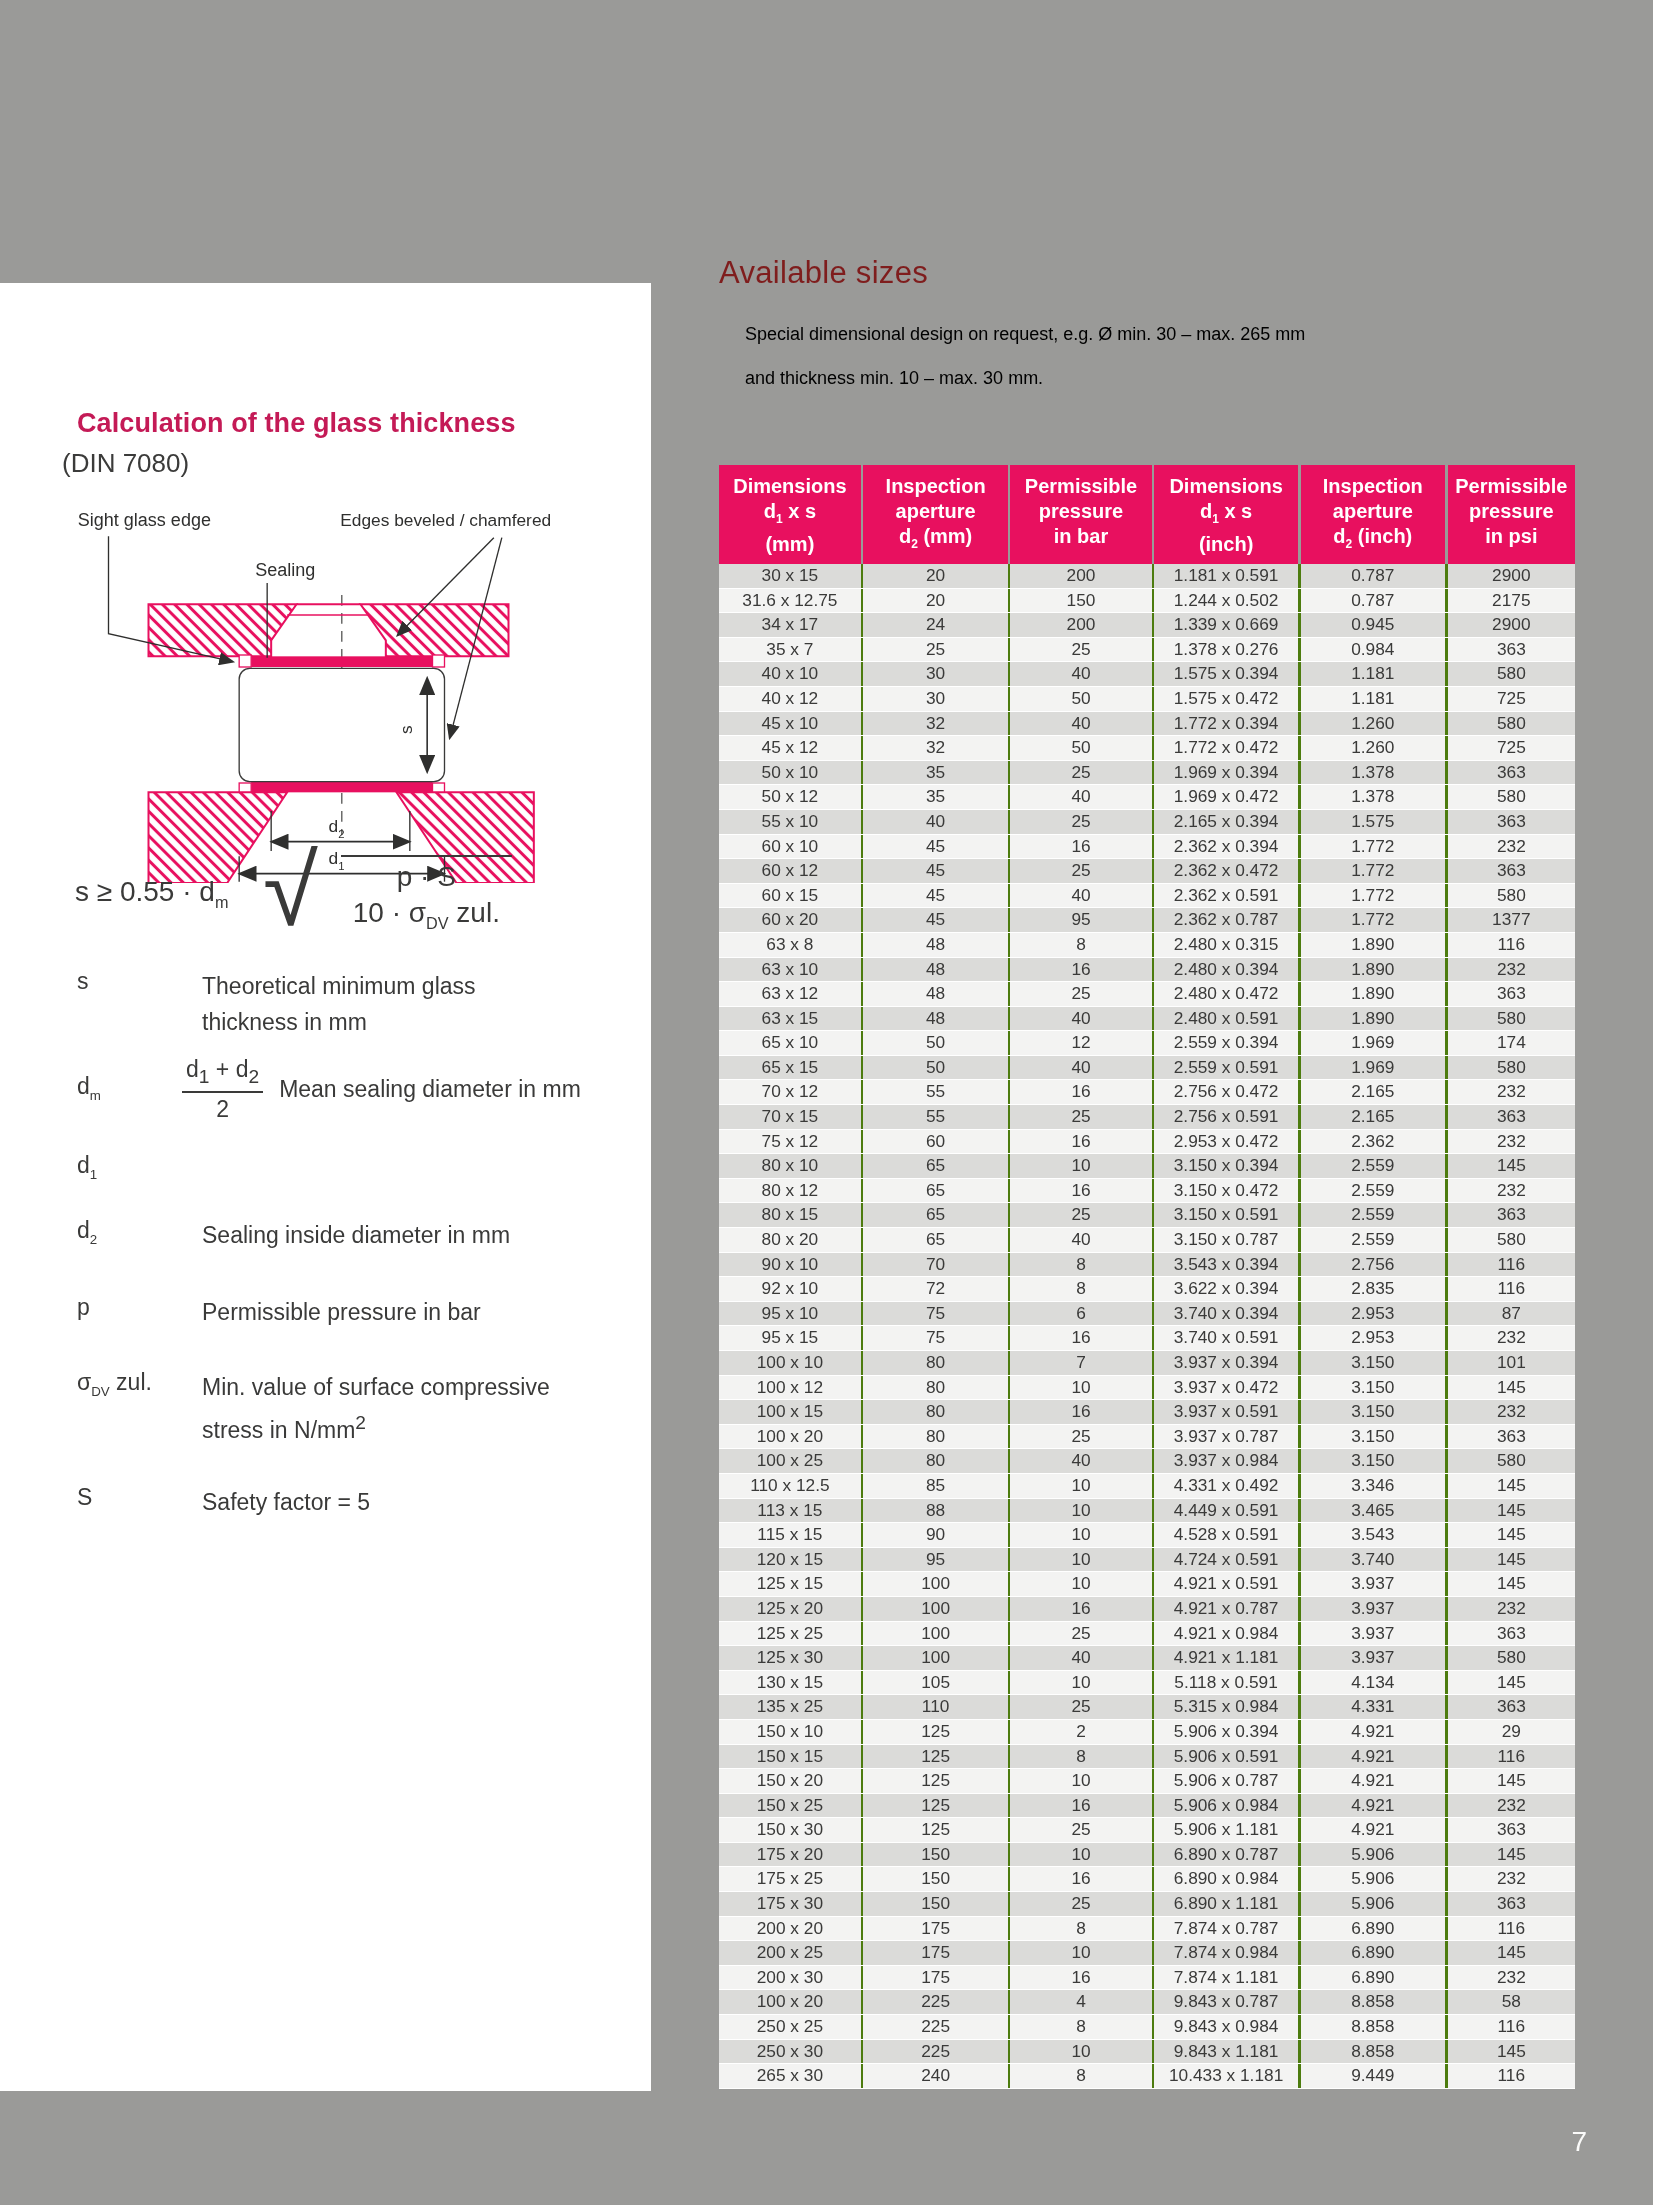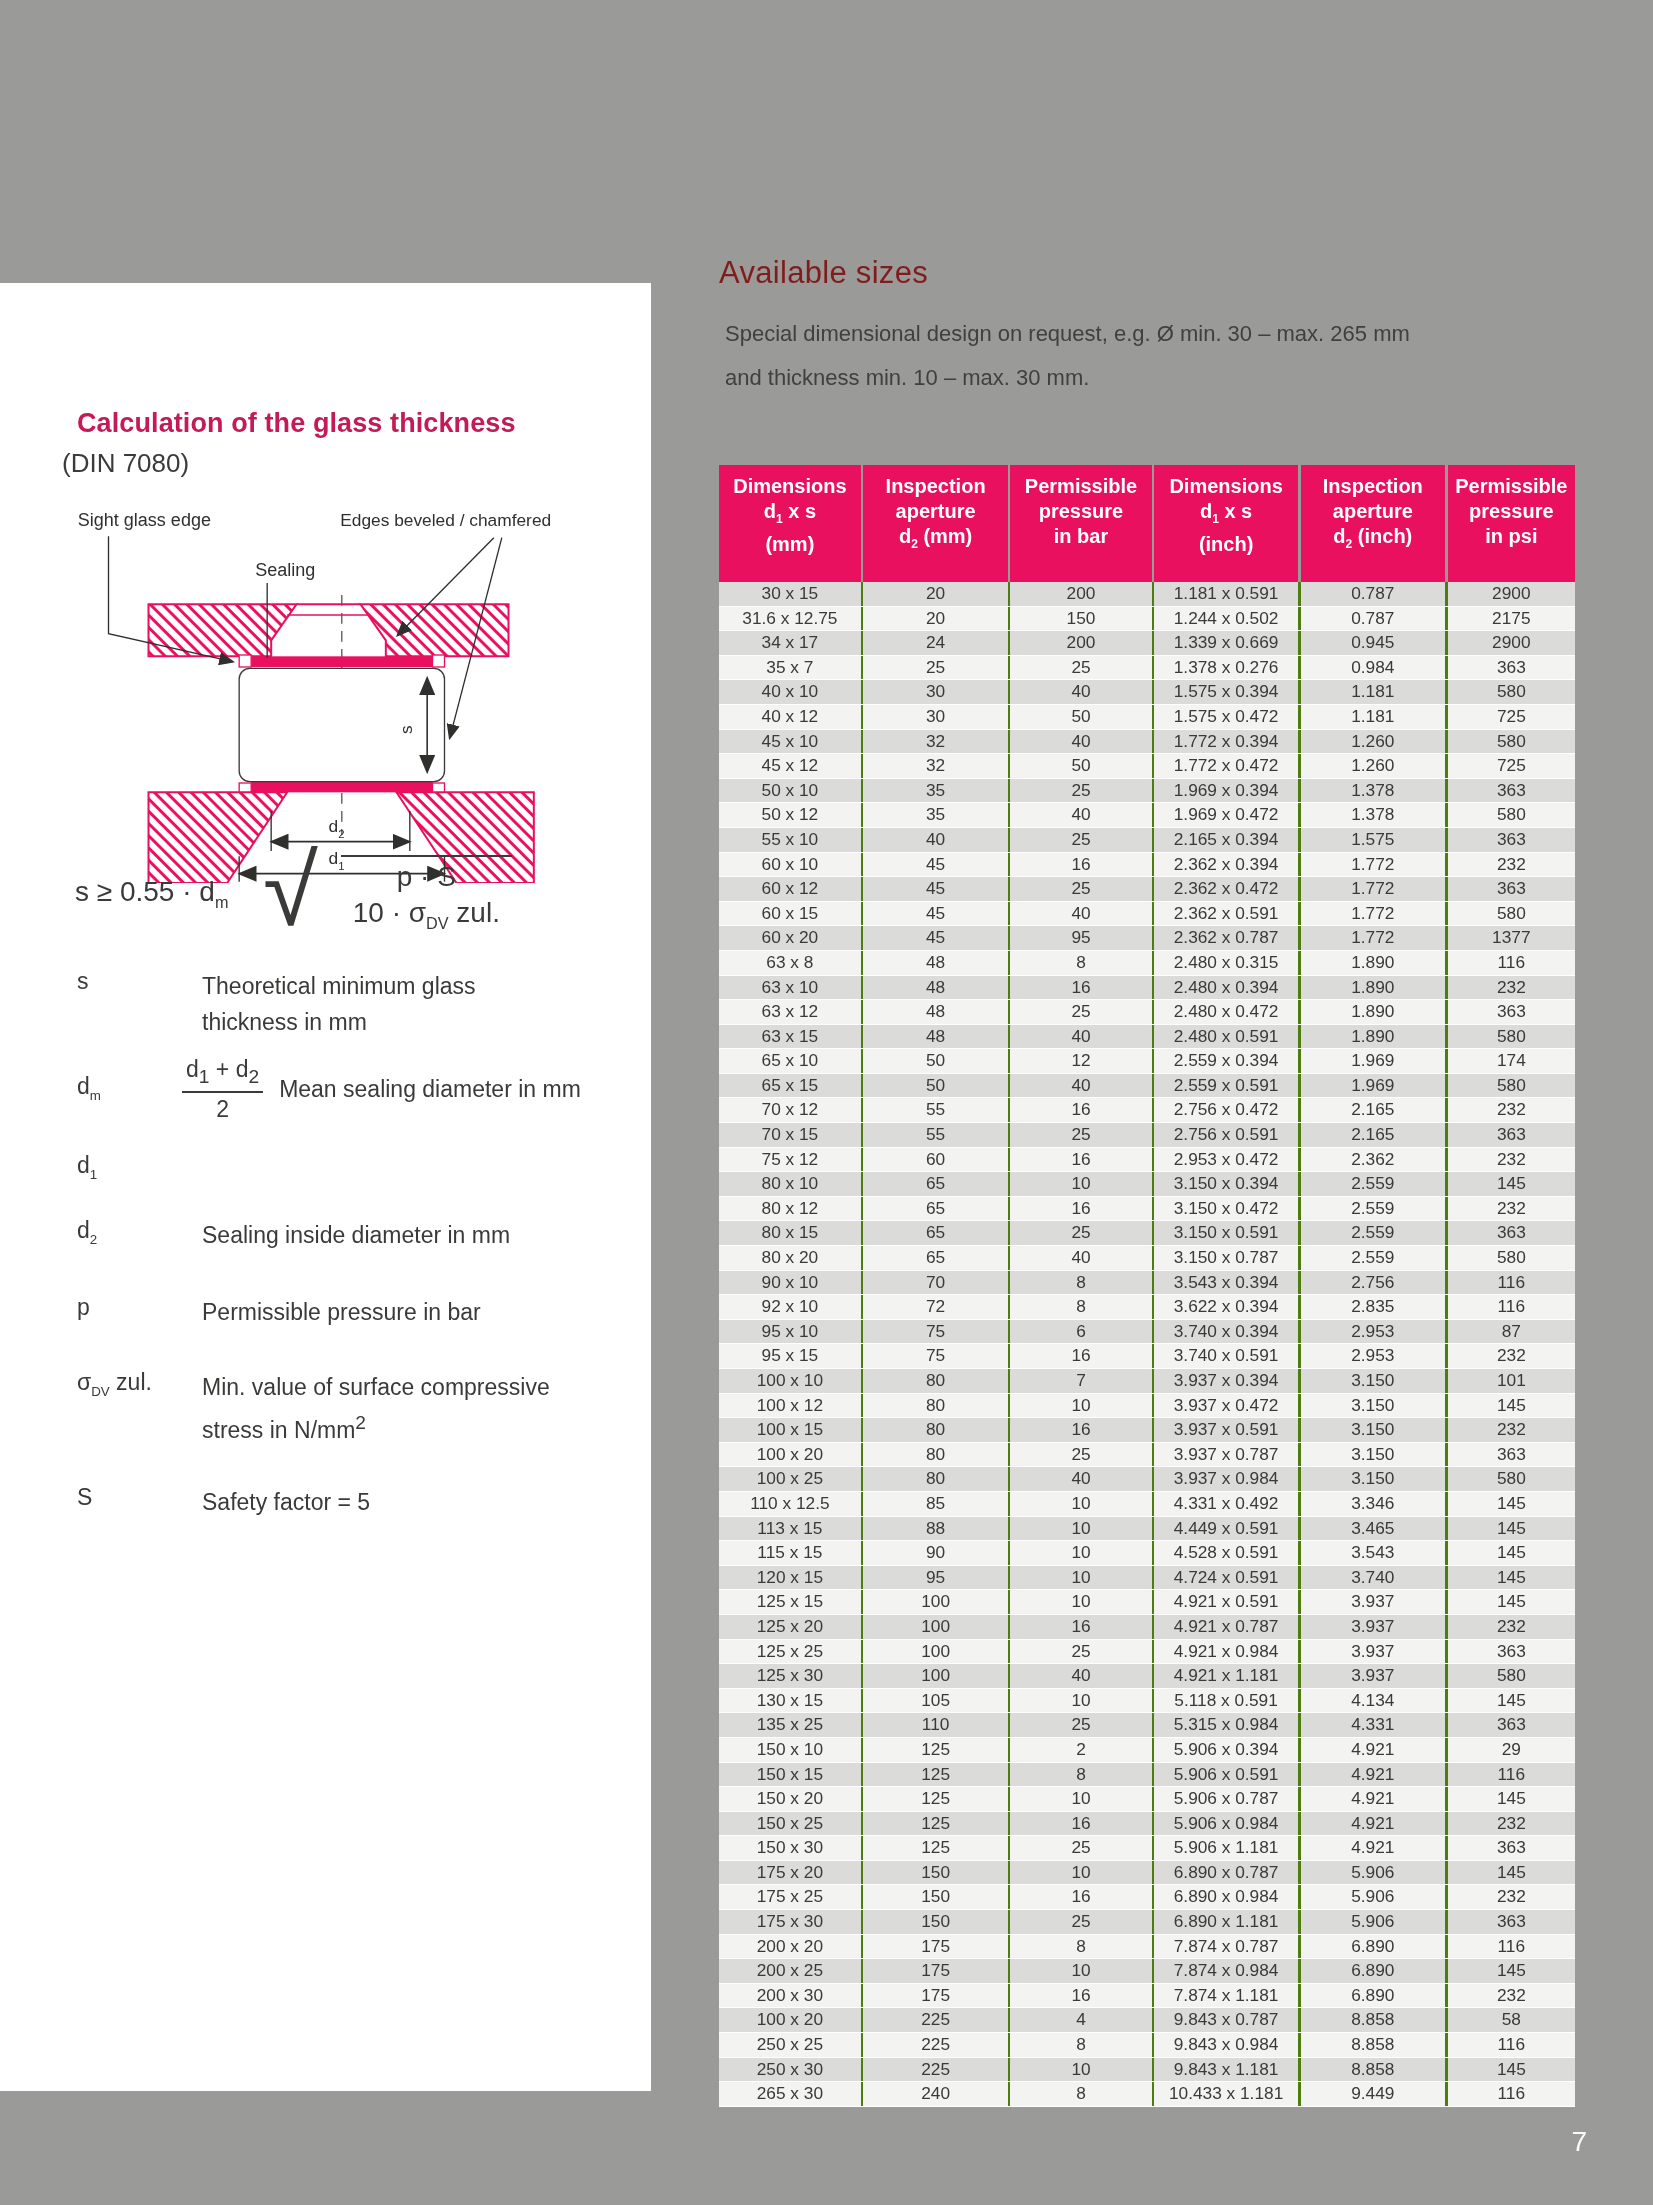--- a/index.html
+++ b/index.html
@@ -17,24 +17,24 @@
   .defs{position:absolute;left:77px;top:968px;width:507px;color:#3a3a39;font-size:23px;}
   .def-row{display:flex;align-items:flex-start;}
   .def-sym{width:105px;flex:0 0 105px;}
   .def-body{flex:1;}
   .def-line{line-height:36px;margin-left:20px;}
   .def-frac-wrap{display:flex;align-items:center;margin-top:-17.3px;}
   .mini-frac{display:inline-flex;flex-direction:column;align-items:center;margin-right:16px;}
   .mini-frac .n{padding:0 4px 4px 4px;border-bottom:2px solid #3a3a39;}
   .mini-frac .d{padding-top:2.7px;}
   .right-heading{position:absolute;left:719px;top:255px;font-size:31px;font-weight:400;color:#7f1d1d;letter-spacing:0.3px;}
-  .intro{position:absolute;left:725px;top:312px;font-size:22px;color:#404040;}
+  .intro{position:absolute;left:745px;top:312px;font-size:18px;color:#000000;}
   .intro div{line-height:44px;}
   .sizes-table{position:absolute;left:719px;top:465px;width:856px;}
-  .thead{display:grid;grid-template-columns:216fr 220fr 215fr 219fr 220fr 194fr;column-gap:2.7px;background:#9a9a98;height:117px;}
+  .thead{display:grid;grid-template-columns:216fr 220fr 215fr 219fr 220fr 194fr;column-gap:2.7px;background:#9a9a98;height:99px;}
   .th{background:#e8105f;color:#ffffff;font-size:20px;font-weight:700;text-align:center;padding-top:8.7px;line-height:25px;}
   .th sub{font-size:.6em;}
   .tbody{background:#4d7c0f;}
   .trow{display:grid;grid-template-columns:216fr 220fr 215fr 219fr 220fr 194fr;column-gap:2.7px;height:24.6px;box-sizing:border-box;border-bottom:1.3px solid #ffffff;}
   .trow.odd .td{background:#dbdbd9;}
   .trow.even .td{background:#f3f3f2;}
   .td{color:#3a3a39;font-size:17.3px;text-align:center;line-height:23px;}
   .page-number{position:absolute;left:1547px;top:2126px;width:40px;text-align:right;font-size:28px;color:#fbfbfa;}
   svg text{font-family:"Liberation Sans","DejaVu Sans",sans-serif;}
 </style>

